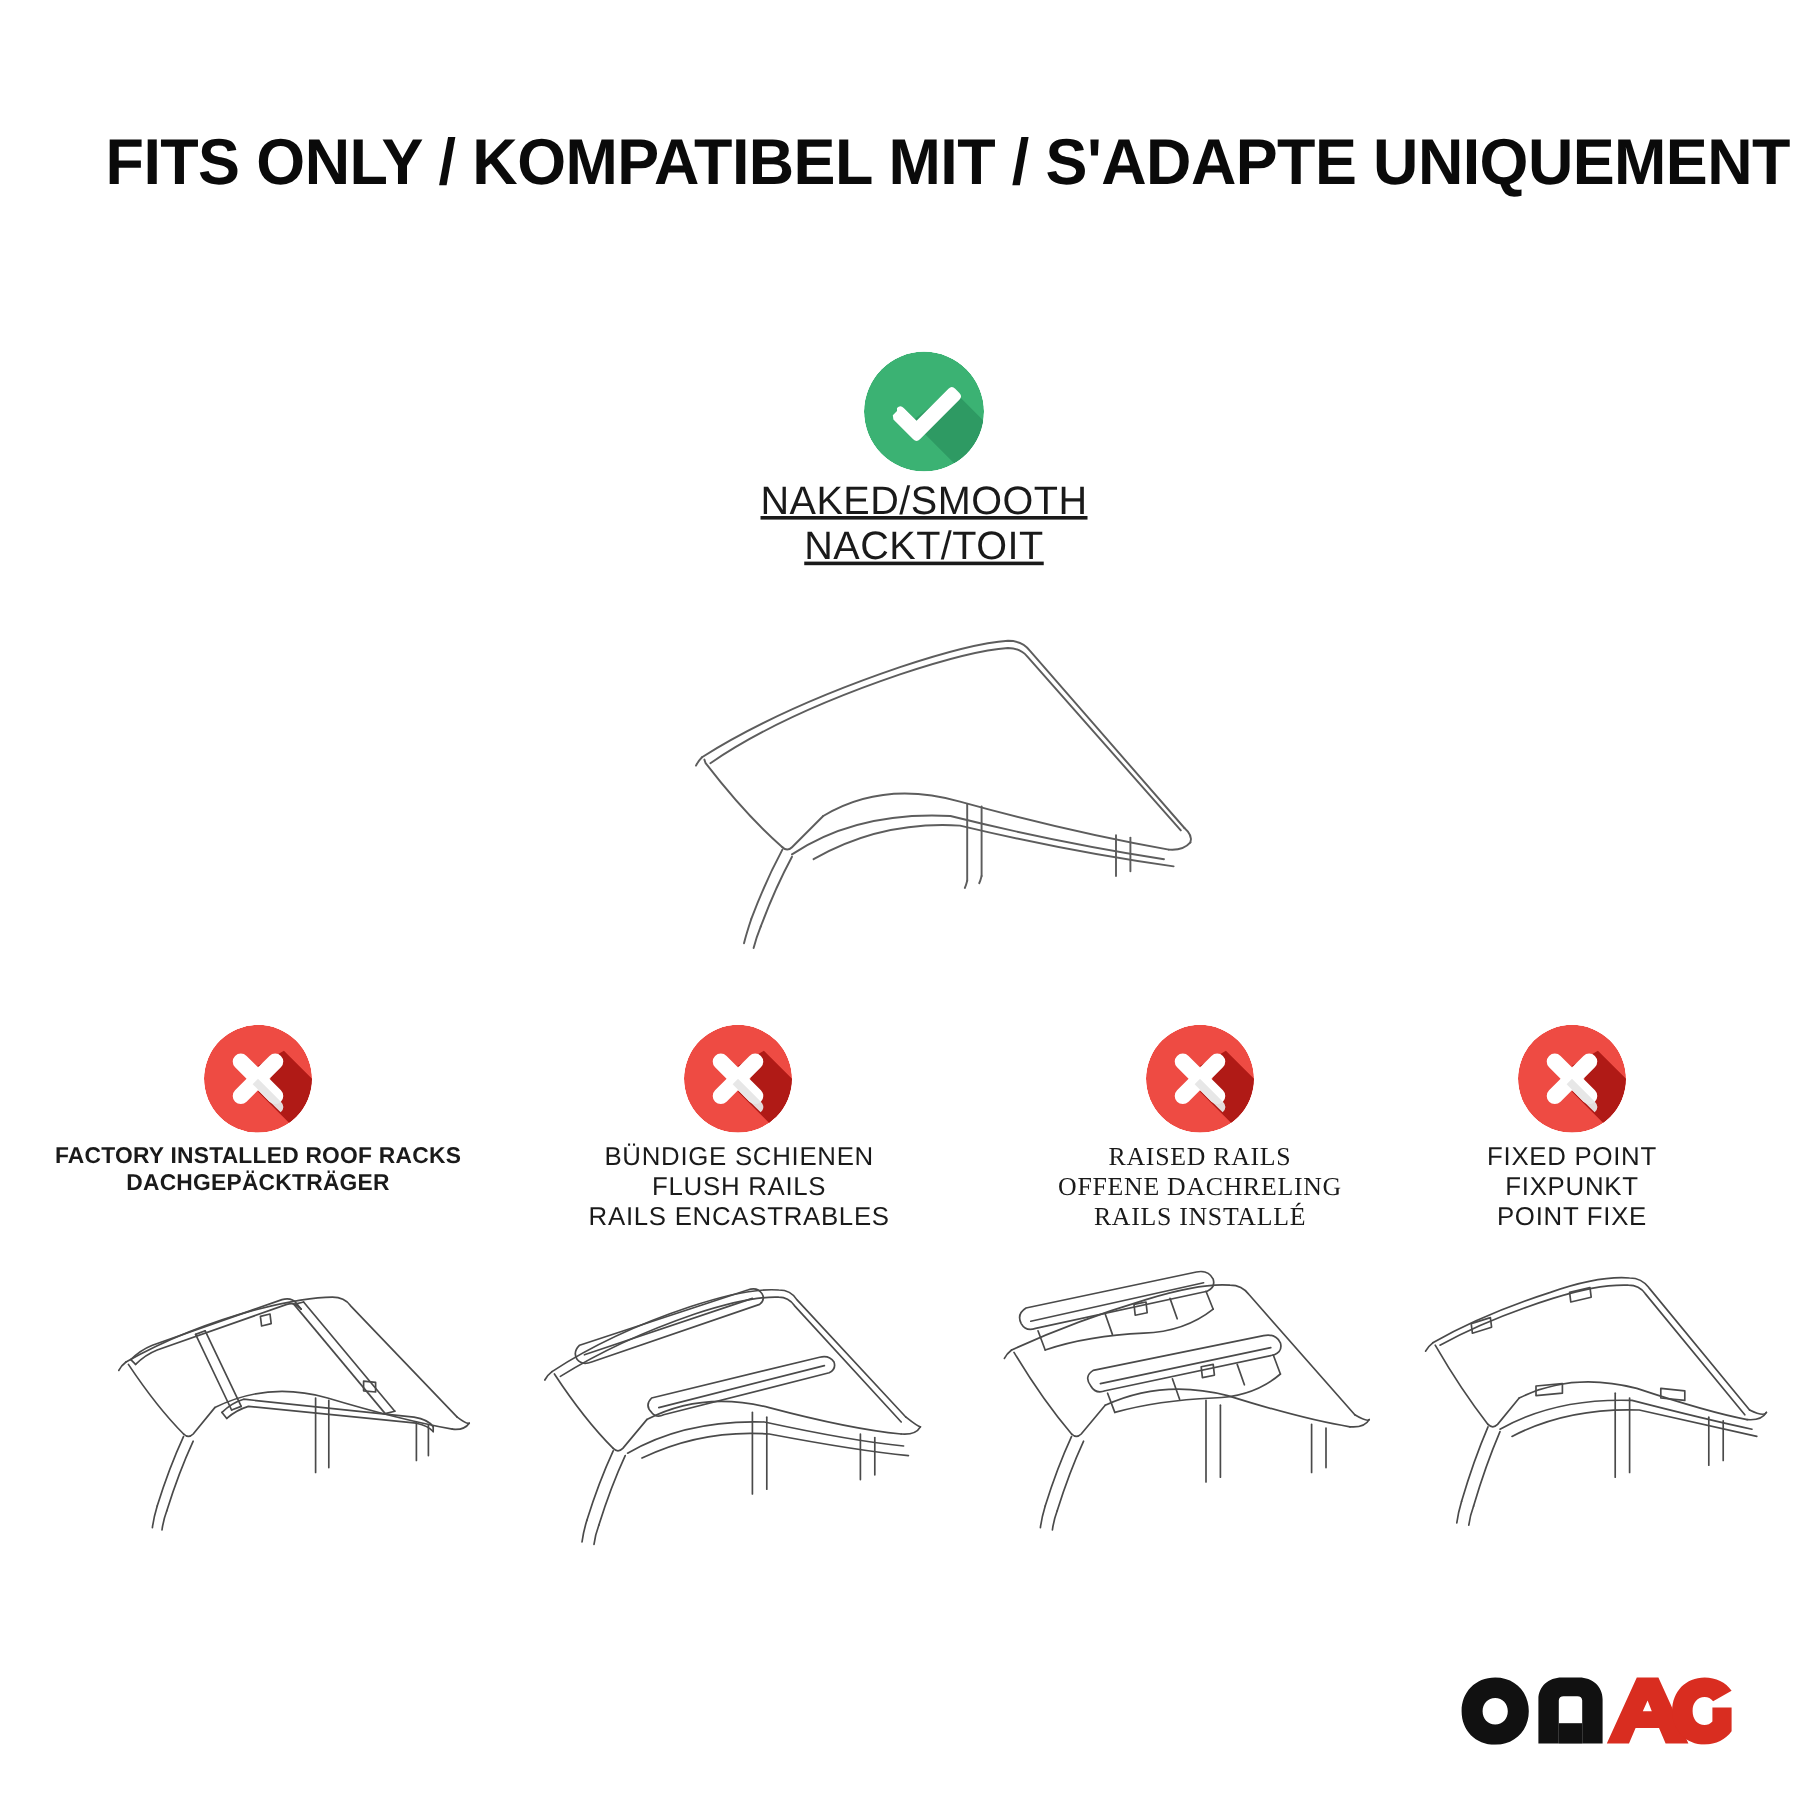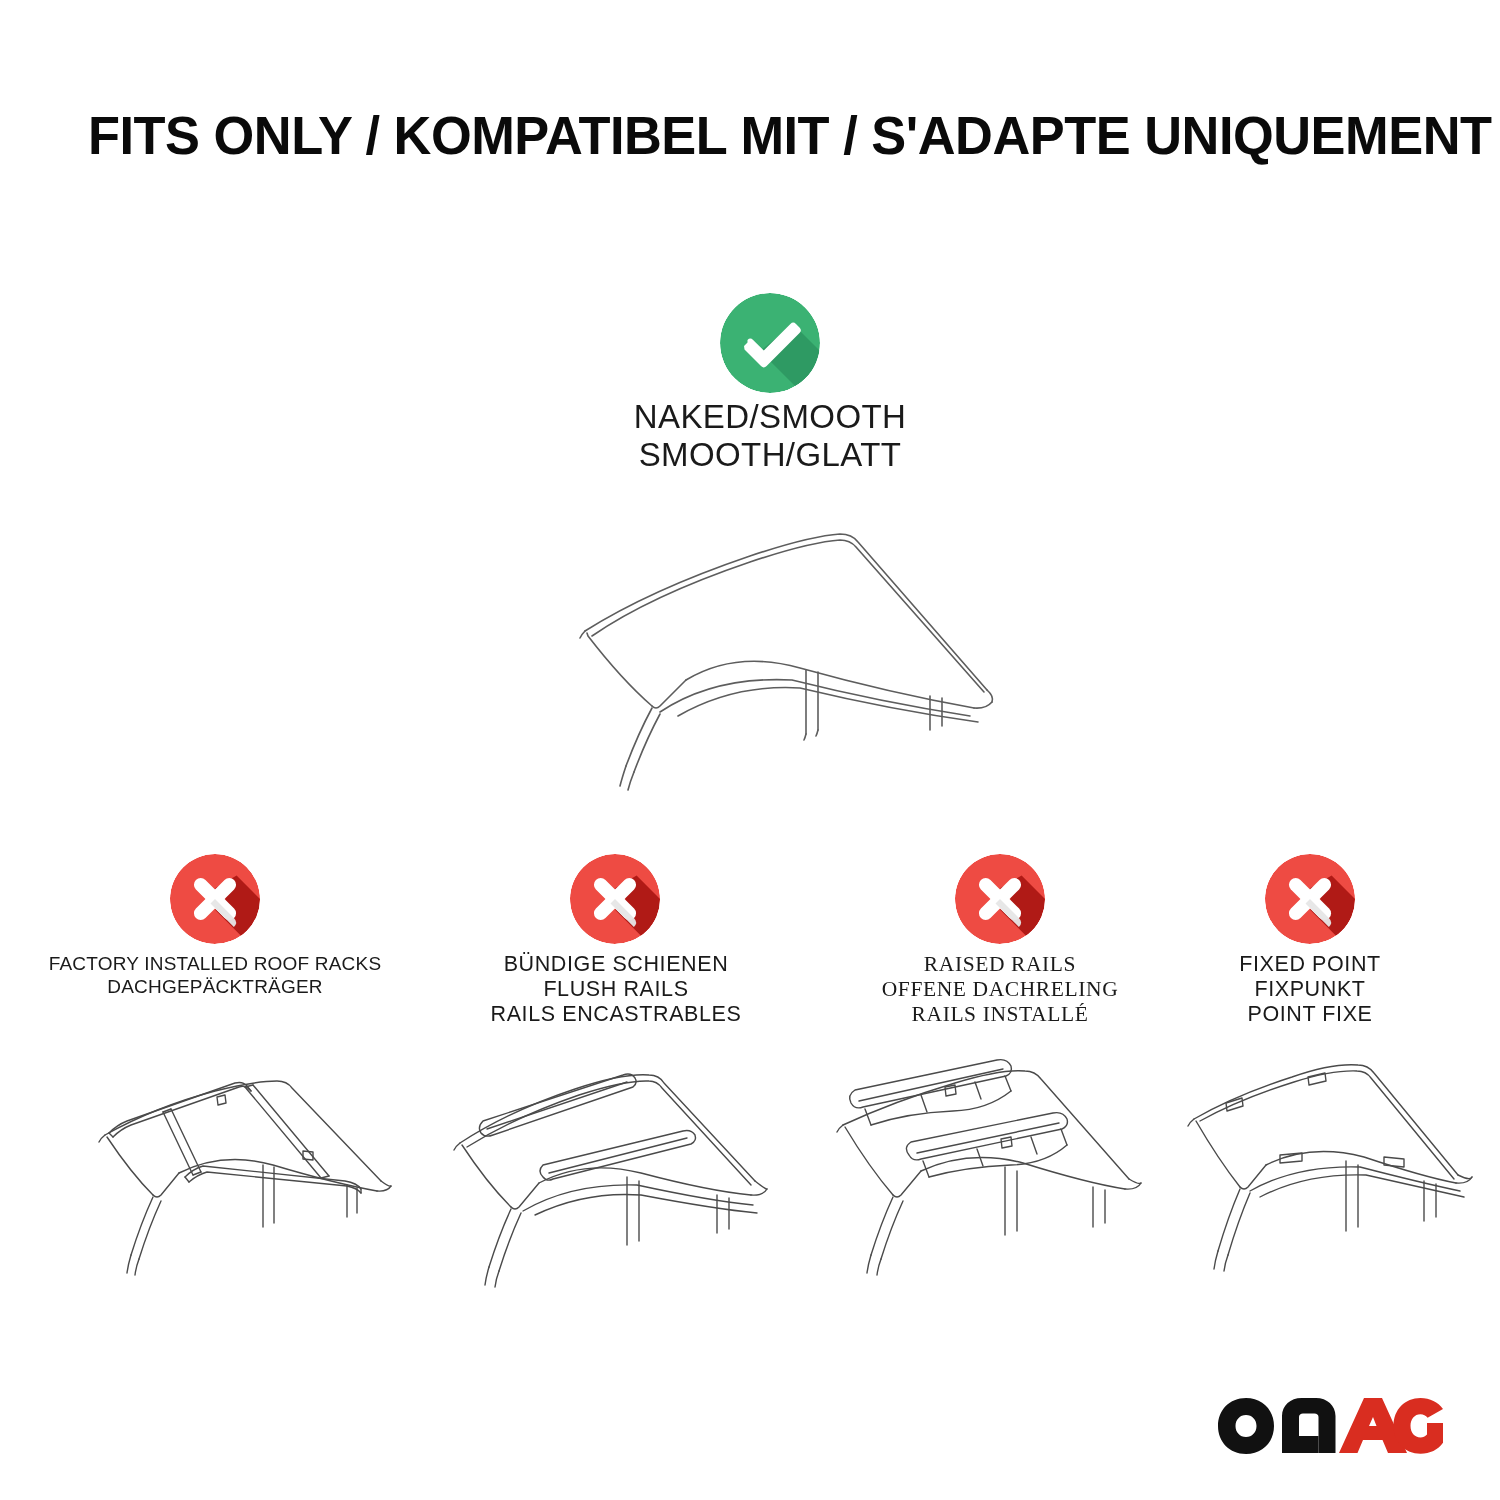--- a/index.html
+++ b/index.html
@@ -41,21 +41,21 @@
   .label {
     position: absolute;
     text-align: center;
     color: #1a1a1a;
     font-weight: 400;
   }
   .label .ln { display: block; white-space: nowrap; }
 
   .top-label { font-size: 33px; line-height: 38px; letter-spacing: 0.4px; }
   .bot-label { font-size: 21.5px; line-height: 25px; letter-spacing: 0.6px; }
-  .bot-label.small { font-size: 19px; line-height: 23px; letter-spacing: 0.2px; }
+  .bot-label.small { font-size: 19px; line-height: 23px; letter-spacing: 0.2px; font-weight: bold; }
 
   
   .illus { position: absolute; }
   .illus svg { display: block; width: 100%; height: 100%; }
 
   
   .logo {
     position: absolute;
     right: 52px; bottom: 46px;
     height: 62px; width: 236px;
@@ -80,23 +80,23 @@
         <circle cx="50" cy="50" r="50" fill="#3BB273"></circle>
 
         <path d="M40 58 L52 70 L100 118 L100 58 L72 30 L60 42 Z" fill="#2E9A63"></path>
         <path d="M30 52 L52 74 L100 122 L100 100 L44 44 Z" fill="#2E9A63" opacity="0.0"></path>
 
         <path d="M27.5 49.5 L24 53 L24.5 56.5 L41 73 Q43.8 75.8 46.6 73 L79.5 40.1 Q82.3 37.3 79.5 34.5 L76 31 Q73.2 28.2 70.4 31 L43.8 57.6 L33.1 46.9 Q30.3 44.1 27.5 46.9 Z" fill="#FFFFFF"></path>
       </g>
     </svg>
   </div>
 
-  <div class="label top-label" style="left:470px; top:398px; width:600px;">
+  <div class="label top-label" style="left:470px; top:398px; width:600px;text-decoration:underline;">
     <span class="ln">NAKED/SMOOTH</span>
-    <span class="ln">SMOOTH/GLATT</span>
+    <span class="ln">NACKT/TOIT</span>
   </div>
 
   <div class="illus" style="left:500px; top:520px; width:540px; height:290px;">
     <svg viewBox="0 0 540 290" xmlns="http://www.w3.org/2000/svg" fill="none" stroke="#5d5d5d" stroke-width="1.6" stroke-linecap="round" stroke-linejoin="round">
 
       <path d="M85 111 Q150 70 250 36 Q310 16 340 14 Q352 14 358 22 L487 170"></path>
       <path d="M85 111 Q82 114 80 118"></path>
       <path d="M87 113 L88 116 Q122 160 152 186"></path>
       <path d="M152 186 Q156 190 160 186 L186 160"></path>
       <path d="M186 160 Q236 130 300 148 Q390 173 474 188"></path>

